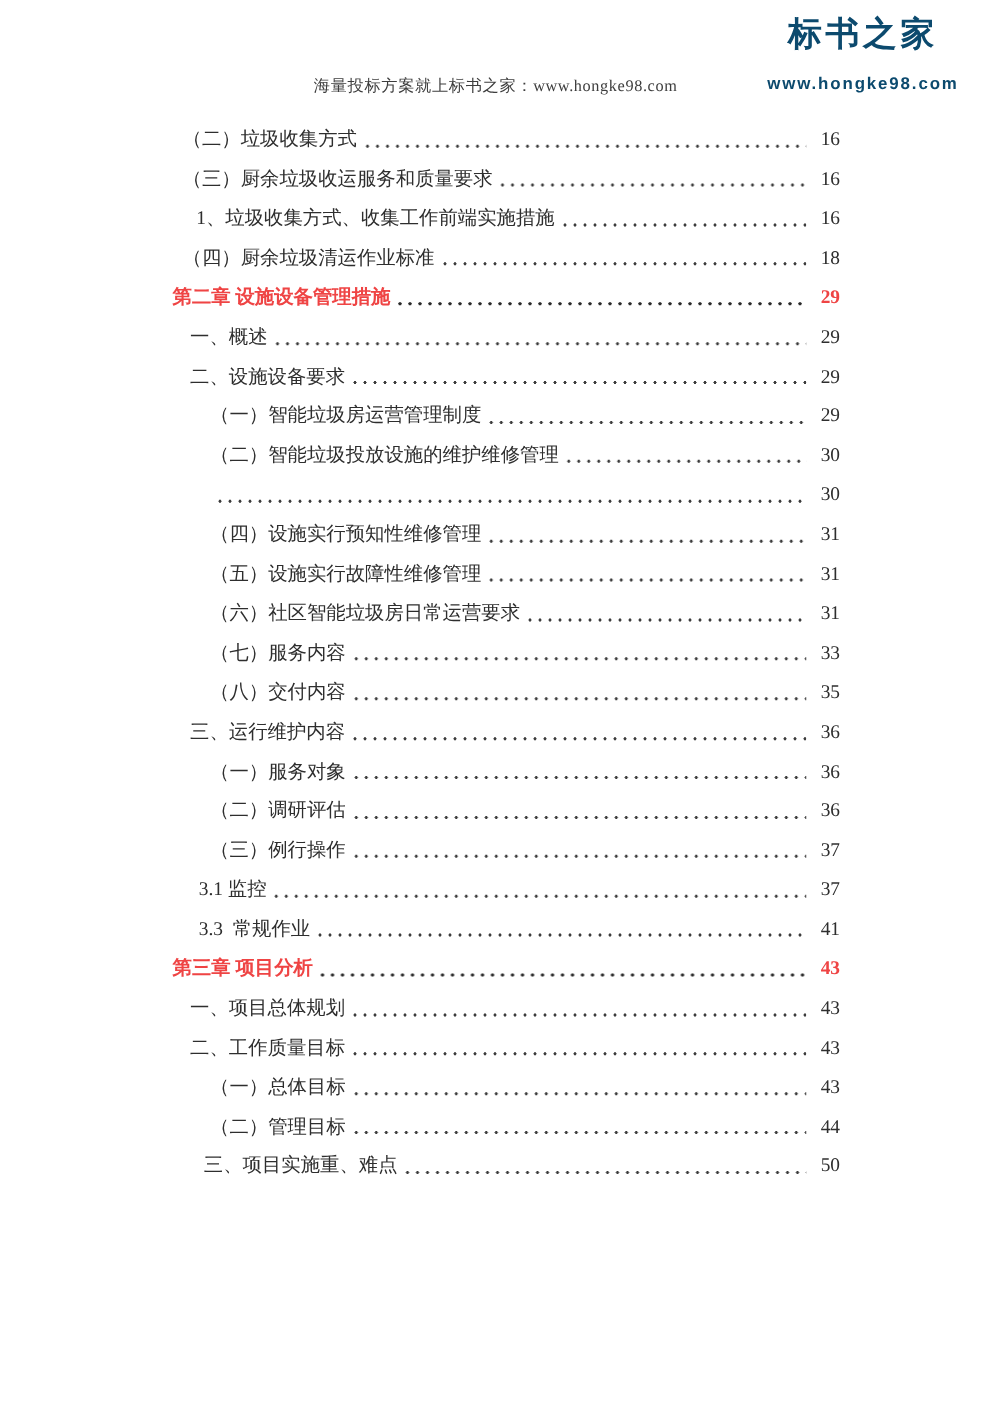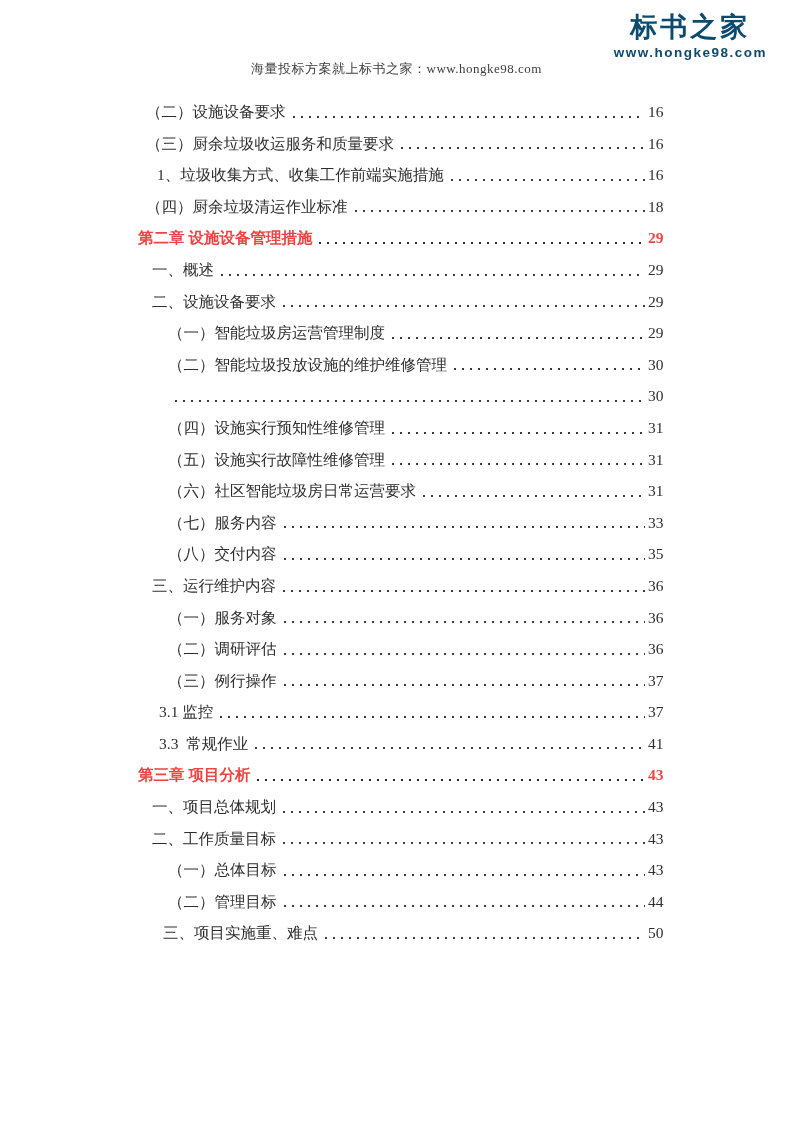--- a/index.html
+++ b/index.html
@@ -34,21 +34,21 @@
     color: #0c4a6e;
     font-family: "Liberation Sans", "DejaVu Sans", sans-serif;
   }
   .logo-title {
     font-size: 27px;
     font-weight: 800;
     letter-spacing: 3px;
     line-height: 1.1;
   }
   .logo-url {
-    margin-top: 2px;
+    margin-top: 16px;
     font-size: 13.5px;
     font-weight: 600;
     letter-spacing: 1.5px;
   }
   
   .toc {
     position: absolute;
     top: 96px;
     left: 138px;
     width: 534px;
@@ -69,21 +69,21 @@
     align-self: stretch;
     margin: 0 3px 0 4px;
     background-image: radial-gradient(circle, #3c3c3c 1.1px, rgba(0,0,0,0) 1.4px);
     background-size: 8px 4px;
     background-repeat: repeat-x;
     background-position: 0 calc(100% - 9px);
   }
   .toc-page {
     flex: 0 0 auto;
     min-width: 24px;
-    text-align: left;
+    text-align: right;
   }
   
   .lvl-chapter { padding-left: 0; font-weight: bold; color: #ef4444; }
   .lvl-chapter .toc-dots { background-image: radial-gradient(circle, #2a2a2a 1.2px, rgba(0,0,0,0) 1.5px); }
   .lvl-s1  { padding-left: 8px;  }
   .lvl-s2  { padding-left: 19px; }
   .lvl-l1  { padding-left: 14px; }
   .lvl-l2  { padding-left: 30px; }
   .lvl-s2b { padding-left: 21px; }
   .lvl-l1b { padding-left: 25px; }
@@ -95,21 +95,21 @@
 
   <div class="banner">海量投标方案就上标书之家：www.hongke98.com</div>
 
   <div class="logo">
     <div class="logo-title">标书之家</div>
     <div class="logo-url">www.hongke98.com</div>
   </div>
 
   <div class="toc">
       <div class="toc-row lvl-s1">
-      <span class="toc-label">（二）设施设备要求</span>
+      <span class="toc-label">（二）垃圾收集方式</span>
       <span class="toc-dots"></span>
       <span class="toc-page">16</span>
     </div>
       <div class="toc-row lvl-s1">
       <span class="toc-label">（三）厨余垃圾收运服务和质量要求</span>
       <span class="toc-dots"></span>
       <span class="toc-page">16</span>
     </div>
       <div class="toc-row lvl-s2">
       <span class="toc-label">1、垃圾收集方式、收集工作前端实施措施</span>

